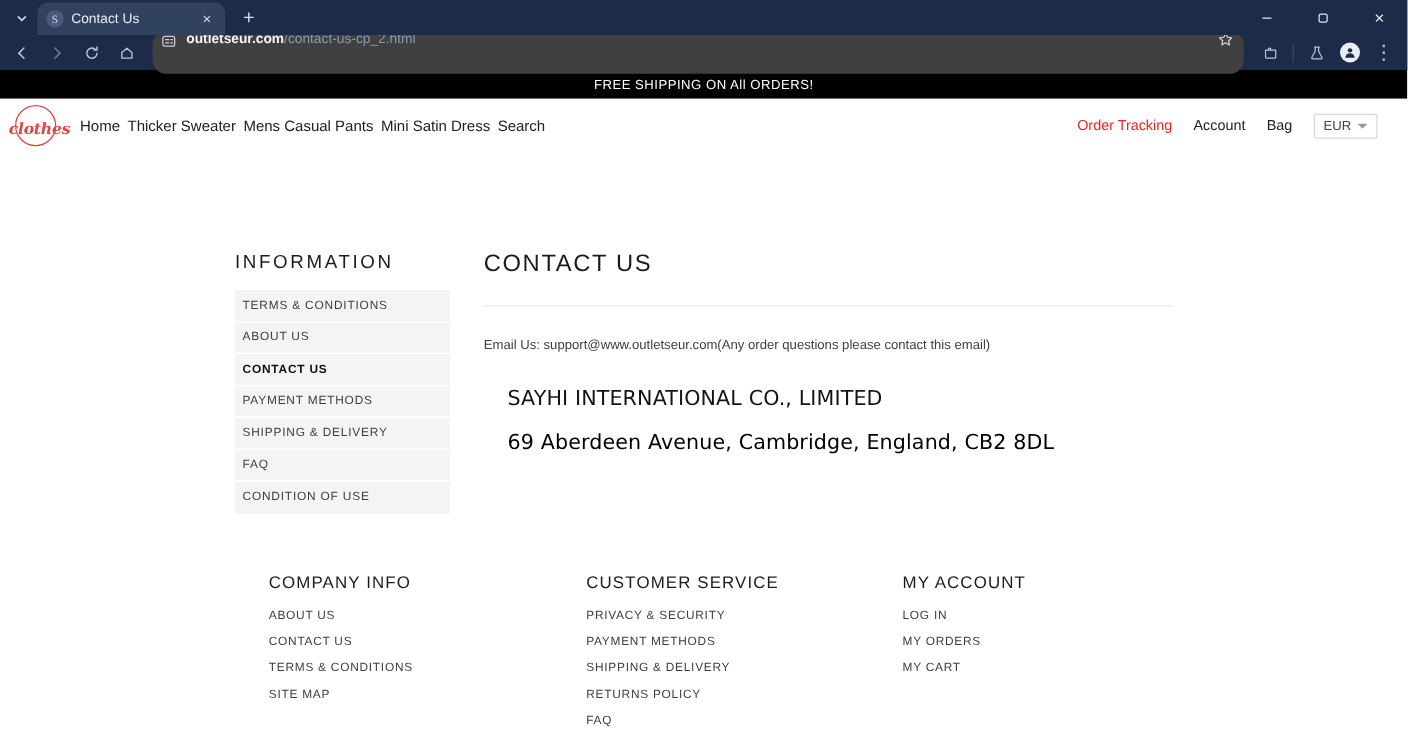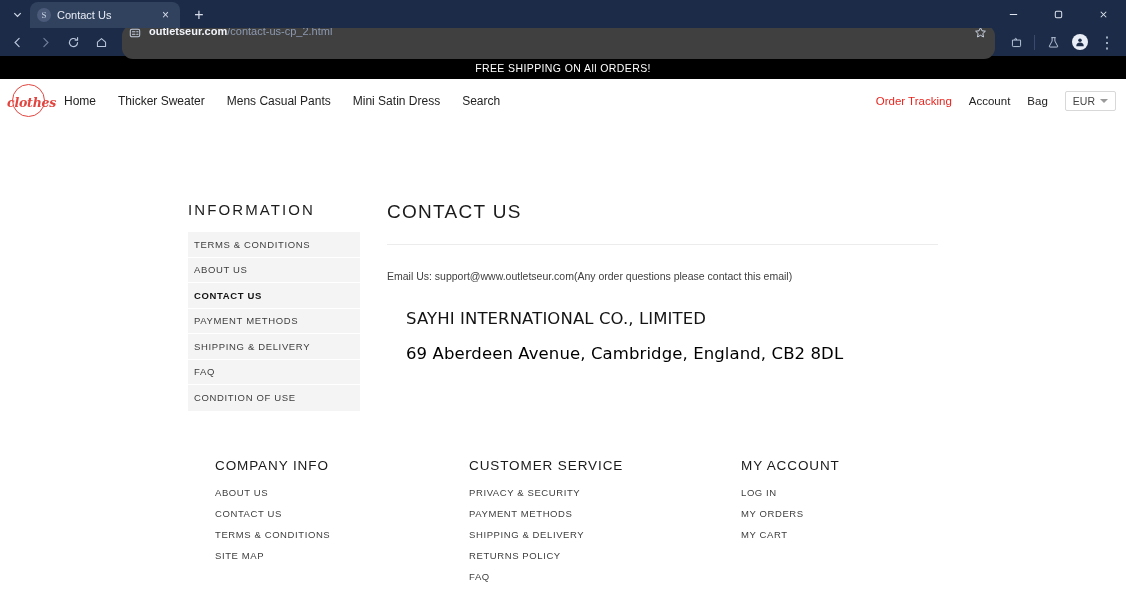--- a/index.html
+++ b/index.html
@@ -130,21 +130,21 @@
     display: flex; align-items: center; justify-content: center;
     font-size: 10.5px;
     letter-spacing: .4px;
   }
 
   .site-header {
     height: 44px;
     background: #fff;
     display: flex;
     align-items: center;
-    padding: 0 10px 0 6px;
+    padding: 0 24px 0 6px;
     border-bottom: 1px solid #fff;
   }
   .logo {
     width: 44px; height: 38px;
     position: relative;
     flex: 0 0 auto;
     margin-right: 14px;
   }
   .logo-circle {
     position: absolute;
@@ -158,21 +158,21 @@
     left: 1px; top: 13px;
     width: 44px;
     text-align: center;
     font-family: "DejaVu Serif", serif;
     font-style: italic;
     font-weight: 700;
     font-size: 12.5px;
     color: #e2453f;
     letter-spacing: -.2px;
   }
-  .mainnav { display: flex; align-items: center; gap: 22px; }
+  .mainnav { display: flex; align-items: center; gap: 6px; }
   .mainnav a {
     font-size: 12px;
     color: #222;
     text-decoration: none;
     white-space: nowrap;
   }
   .header-right {
     margin-left: auto;
     display: flex;
     align-items: center;
@@ -270,21 +270,21 @@
   
   .footer {
     position: absolute;
     left: 0; top: 335px;
     width: 1126px;
   }
   .footer-cols { position: relative; height: 110px; }
   .fcol { position: absolute; top: 0; }
   .fcol-1 { left: 215px; }
   .fcol-2 { left: 469px; }
-  .fcol-3 { left: 741px; }
+  .fcol-3 { left: 722px; }
   .fcol h3 {
     font-size: 13.5px;
     font-weight: 400;
     color: #1b1b1b;
     letter-spacing: .9px;
     margin-bottom: 14px;
     white-space: nowrap;
   }
   .fcol a {
     display: block;

